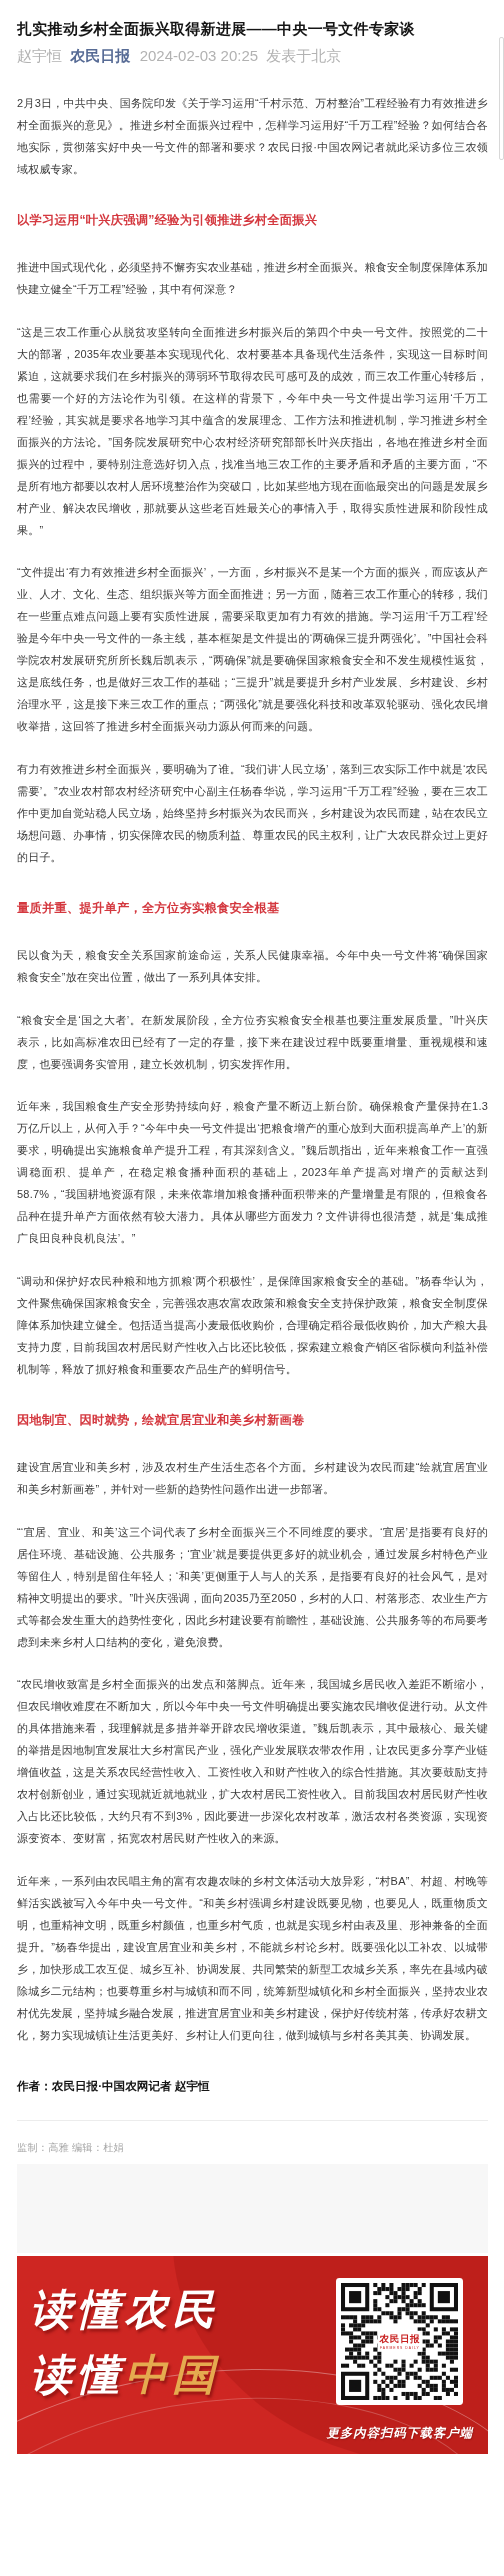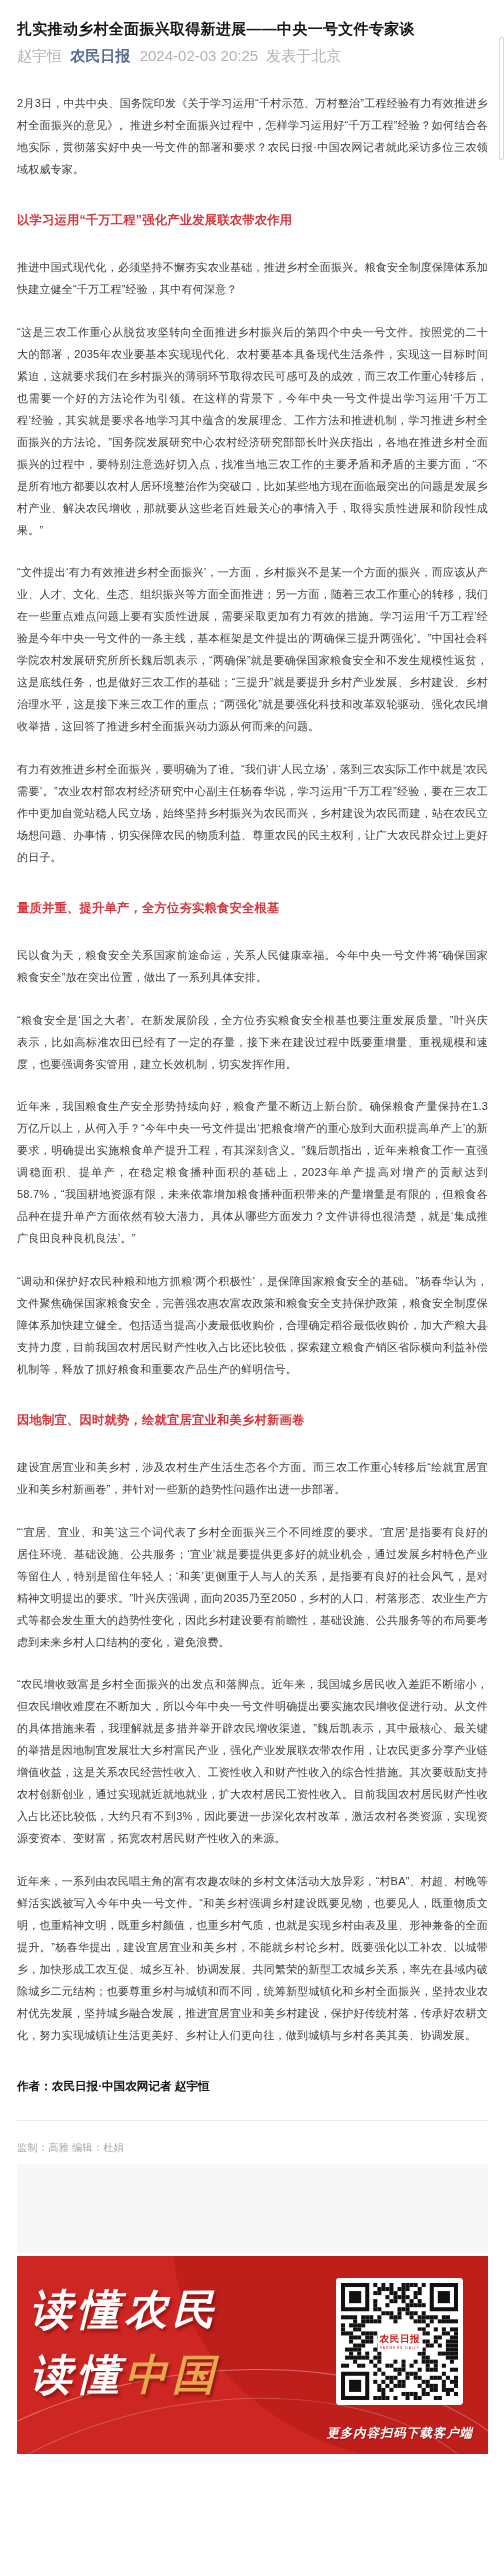--- a/index.html
+++ b/index.html
@@ -55,32 +55,32 @@
   <div class="scroll-thumb"></div>
 
   <h1 class="title">扎实推动乡村全面振兴取得新进展——中央一号文件专家谈</h1>
 
   <div class="byline">
     <span class="author">赵宇恒</span><a class="account">农民日报</a><span class="time">2024-02-03 20:25</span><span class="loc">发表于北京</span>
   </div>
 
   <div class="content">
     <p class="para">2月3日，中共中央、国务院印发《关于学习运用“千村示范、万村整治”工程经验有力有效推进乡村全面振兴的意见》。推进乡村全面振兴过程中，怎样学习运用好“千万工程”经验？如何结合各地实际，贯彻落实好中央一号文件的部署和要求？农民日报·中国农网记者就此采访多位三农领域权威专家。</p>
-    <h2 class="sec">以学习运用“千万工程”强化产业发展联农带农作用</h2>
+    <h2 class="sec">以学习运用“叶兴庆强调”经验为引领推进乡村全面振兴</h2>
     <p class="para">推进中国式现代化，必须坚持不懈夯实农业基础，推进乡村全面振兴。粮食安全制度保障体系加快建立健全“千万工程”经验，其中有何深意？</p>
     <p class="para">“这是三农工作重心从脱贫攻坚转向全面推进乡村振兴后的第四个中央一号文件。按照党的二十大的部署，2035年农业要基本实现现代化、农村要基本具备现代生活条件，实现这一目标时间紧迫，这就要求我们在乡村振兴的薄弱环节取得农民可感可及的成效，而三农工作重心转移后，也需要一个好的方法论作为引领。在这样的背景下，今年中央一号文件提出学习运用‘千万工程’经验，其实就是要求各地学习其中蕴含的发展理念、工作方法和推进机制，学习推进乡村全面振兴的方法论。”国务院发展研究中心农村经济研究部部长叶兴庆指出，各地在推进乡村全面振兴的过程中，要特别注意选好切入点，找准当地三农工作的主要矛盾和矛盾的主要方面，“不是所有地方都要以农村人居环境整治作为突破口，比如某些地方现在面临最突出的问题是发展乡村产业、解决农民增收，那就要从这些老百姓最关心的事情入手，取得实质性进展和阶段性成果。”</p>
     <p class="para">“文件提出‘有力有效推进乡村全面振兴’，一方面，乡村振兴不是某一个方面的振兴，而应该从产业、人才、文化、生态、组织振兴等方面全面推进；另一方面，随着三农工作重心的转移，我们在一些重点难点问题上要有实质性进展，需要采取更加有力有效的措施。学习运用‘千万工程’经验是今年中央一号文件的一条主线，基本框架是文件提出的‘两确保三提升两强化’。”中国社会科学院农村发展研究所所长魏后凯表示，“两确保”就是要确保国家粮食安全和不发生规模性返贫，这是底线任务，也是做好三农工作的基础；“三提升”就是要提升乡村产业发展、乡村建设、乡村治理水平，这是接下来三农工作的重点；“两强化”就是要强化科技和改革双轮驱动、强化农民增收举措，这回答了推进乡村全面振兴动力源从何而来的问题。</p>
     <p class="para">有力有效推进乡村全面振兴，要明确为了谁。“我们讲‘人民立场’，落到三农实际工作中就是‘农民需要’。”农业农村部农村经济研究中心副主任杨春华说，学习运用“千万工程”经验，要在三农工作中更加自觉站稳人民立场，始终坚持乡村振兴为农民而兴，乡村建设为农民而建，站在农民立场想问题、办事情，切实保障农民的物质利益、尊重农民的民主权利，让广大农民群众过上更好的日子。</p>
     <h2 class="sec">量质并重、提升单产，全方位夯实粮食安全根基</h2>
     <p class="para">民以食为天，粮食安全关系国家前途命运，关系人民健康幸福。今年中央一号文件将“确保国家粮食安全”放在突出位置，做出了一系列具体安排。</p>
     <p class="para">“粮食安全是‘国之大者’。在新发展阶段，全方位夯实粮食安全根基也要注重发展质量。”叶兴庆表示，比如高标准农田已经有了一定的存量，接下来在建设过程中既要重增量、重视规模和速度，也要强调务实管用，建立长效机制，切实发挥作用。</p>
     <p class="para">近年来，我国粮食生产安全形势持续向好，粮食产量不断迈上新台阶。确保粮食产量保持在1.3万亿斤以上，从何入手？“今年中央一号文件提出‘把粮食增产的重心放到大面积提高单产上’的新要求，明确提出实施粮食单产提升工程，有其深刻含义。”魏后凯指出，近年来粮食工作一直强调稳面积、提单产，在稳定粮食播种面积的基础上，2023年单产提高对增产的贡献达到58.7%，“我国耕地资源有限，未来依靠增加粮食播种面积带来的产量增量是有限的，但粮食各品种在提升单产方面依然有较大潜力。具体从哪些方面发力？文件讲得也很清楚，就是‘集成推广良田良种良机良法’。”</p>
     <p class="para">“调动和保护好农民种粮和地方抓粮‘两个积极性’，是保障国家粮食安全的基础。”杨春华认为，文件聚焦确保国家粮食安全，完善强农惠农富农政策和粮食安全支持保护政策，粮食安全制度保障体系加快建立健全。包括适当提高小麦最低收购价，合理确定稻谷最低收购价，加大产粮大县支持力度，目前我国农村居民财产性收入占比还比较低，探索建立粮食产销区省际横向利益补偿机制等，释放了抓好粮食和重要农产品生产的鲜明信号。</p>
     <h2 class="sec">因地制宜、因时就势，绘就宜居宜业和美乡村新画卷</h2>
-    <p class="para">建设宜居宜业和美乡村，涉及农村生产生活生态各个方面。而三农工作重心转移后“绘就宜居宜业和美乡村新画卷”，并针对一些新的趋势性问题作出进一步部署。</p>
+    <p class="para">建设宜居宜业和美乡村，涉及农村生产生活生态各个方面。乡村建设为农民而建“绘就宜居宜业和美乡村新画卷”，并针对一些新的趋势性问题作出进一步部署。</p>
     <p class="para">“‘宜居、宜业、和美’这三个词代表了乡村全面振兴三个不同维度的要求。‘宜居’是指要有良好的居住环境、基础设施、公共服务；‘宜业’就是要提供更多好的就业机会，通过发展乡村特色产业等留住人，特别是留住年轻人；‘和美’更侧重于人与人的关系，是指要有良好的社会风气，是对精神文明提出的要求。”叶兴庆强调，面向2035乃至2050，乡村的人口、村落形态、农业生产方式等都会发生重大的趋势性变化，因此乡村建设要有前瞻性，基础设施、公共服务等的布局要考虑到未来乡村人口结构的变化，避免浪费。</p>
     <p class="para">“农民增收致富是乡村全面振兴的出发点和落脚点。近年来，我国城乡居民收入差距不断缩小，但农民增收难度在不断加大，所以今年中央一号文件明确提出要实施农民增收促进行动。从文件的具体措施来看，我理解就是多措并举开辟农民增收渠道。”魏后凯表示，其中最核心、最关键的举措是因地制宜发展壮大乡村富民产业，强化产业发展联农带农作用，让农民更多分享产业链增值收益，这是关系农民经营性收入、工资性收入和财产性收入的综合性措施。其次要鼓励支持农村创新创业，通过实现就近就地就业，扩大农村居民工资性收入。目前我国农村居民财产性收入占比还比较低，大约只有不到3%，因此要进一步深化农村改革，激活农村各类资源，实现资源变资本、变财富，拓宽农村居民财产性收入的来源。</p>
     <p class="para">近年来，一系列由农民唱主角的富有农趣农味的乡村文体活动大放异彩，“村BA”、村超、村晚等鲜活实践被写入今年中央一号文件。“和美乡村强调乡村建设既要见物，也要见人，既重物质文明，也重精神文明，既重乡村颜值，也重乡村气质，也就是实现乡村由表及里、形神兼备的全面提升。”杨春华提出，建设宜居宜业和美乡村，不能就乡村论乡村。既要强化以工补农、以城带乡，加快形成工农互促、城乡互补、协调发展、共同繁荣的新型工农城乡关系，率先在县域内破除城乡二元结构；也要尊重乡村与城镇和而不同，统筹新型城镇化和乡村全面振兴，坚持农业农村优先发展，坚持城乡融合发展，推进宜居宜业和美乡村建设，保护好传统村落，传承好农耕文化，努力实现城镇让生活更美好、乡村让人们更向往，做到城镇与乡村各美其美、协调发展。</p>
   </div>
 
   <p class="author-line">作者：农民日报·中国农网记者 赵宇恒</p>
 
   <div class="credits">监制：高雅  编辑：杜娟</div>
   <div class="gray-block"></div>
 

